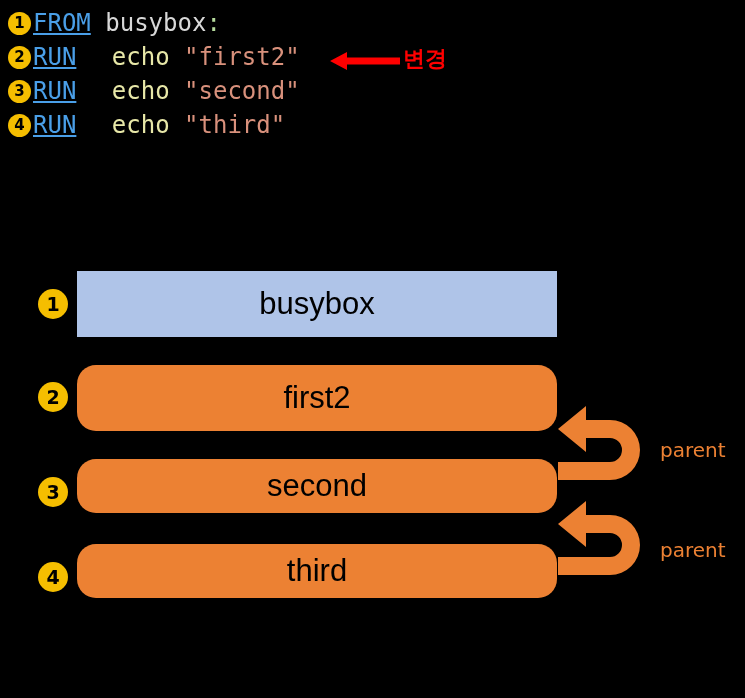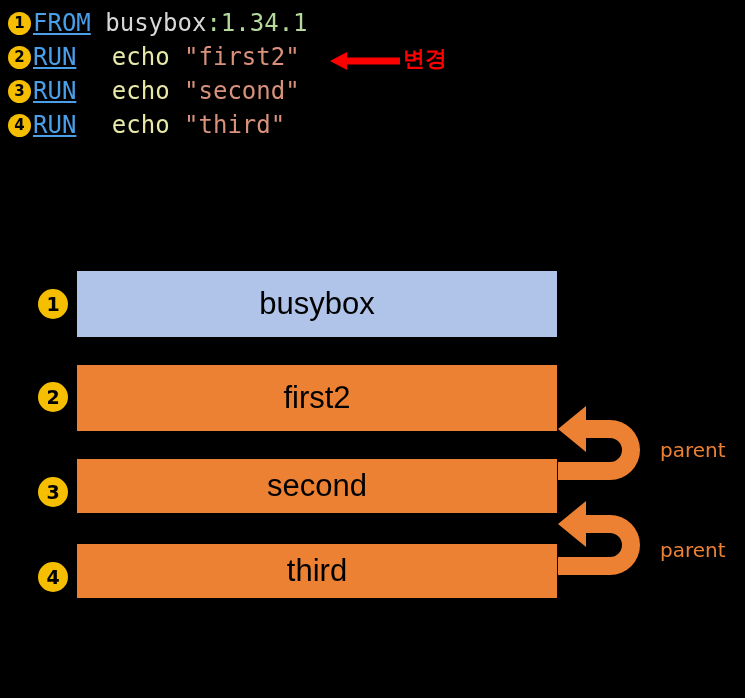--- a/index.html
+++ b/index.html
@@ -116,21 +116,21 @@
     width: 480px;
     display: flex;
     align-items: center;
     justify-content: center;
     color: #000000;
     font-family: "Liberation Sans", sans-serif;
     font-size: 31px;
     font-weight: 400;
   }
   .bar-base   { background: #AFC4E8; }
-  .bar-layer  { background: #EC8133; }
+  .bar-layer  { background: #EC8133; border-radius: 19px; }
 
   
   .row1 .layer-bar   { top: 271px; height: 66px; }
   .row1 .layer-badge { left: 38px; top: 289px; }
 
   .row2 .layer-bar   { top: 365px; height: 66px; }
   .row2 .layer-badge { left: 38px; top: 382px; }
 
   .row3 .layer-bar   { top: 459px; height: 54px; }
   .row3 .layer-badge { left: 38px; top: 477px; }
@@ -162,21 +162,20 @@
 <body>
 
 <div id="dockerfile">
 
   <div class="code-line l1">
     <span class="badge">1</span>
     <span class="kw">FROM</span>
     <span class="plain"> </span>
     <span class="plain">busybox</span>
     <span class="tag">:</span>
-    <span class="tag">1.34.1</span>
   </div>
 
   <div class="code-line l2">
     <span class="badge">2</span>
     <span class="kw">RUN</span>
     <span class="plain"> </span>
     <span class="cmd">echo</span>
     <span class="plain"> </span>
     <span class="str">"first2"</span>
   </div>

